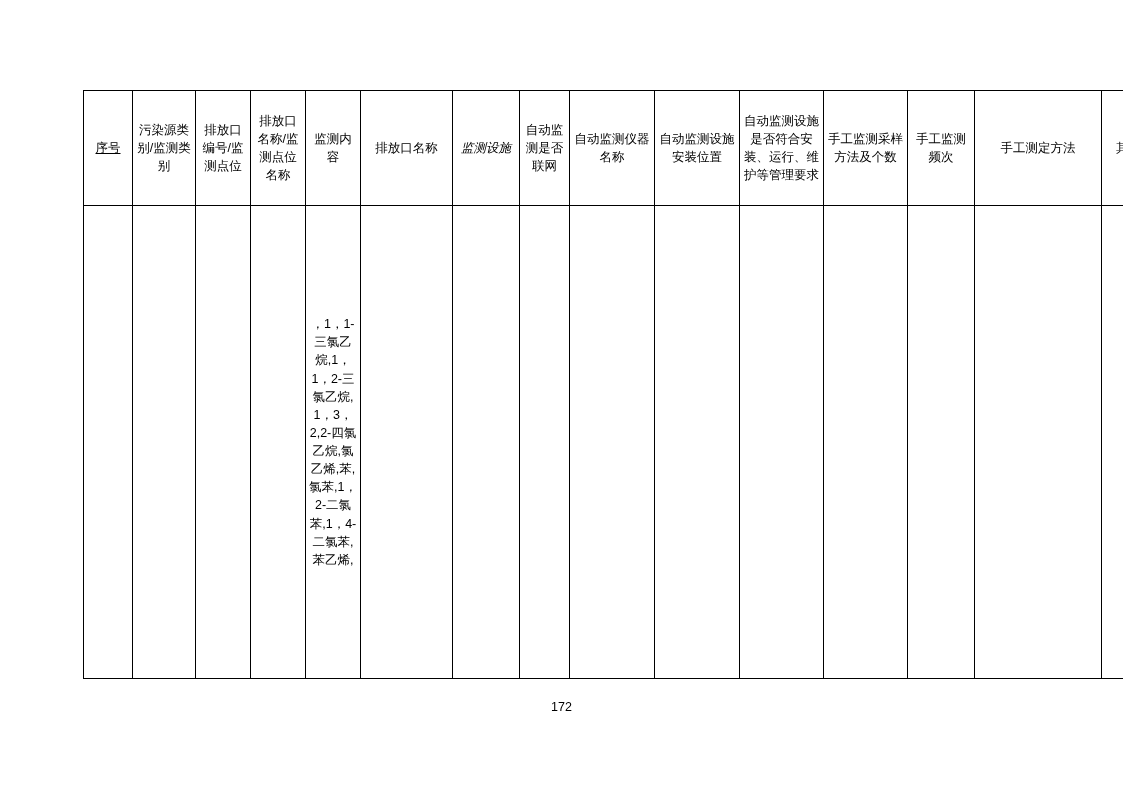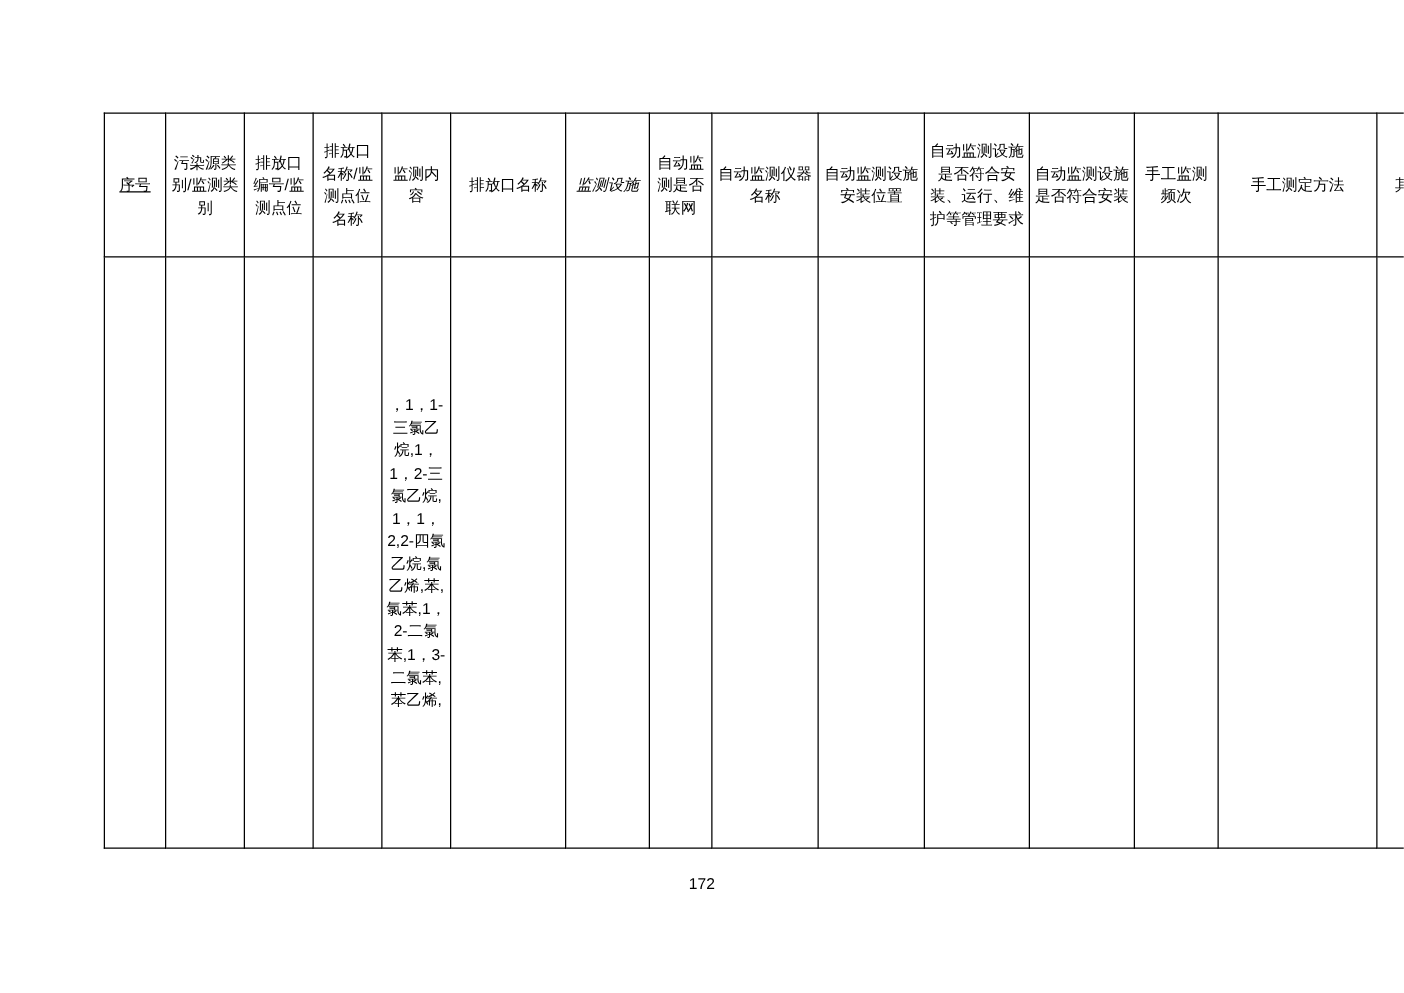--- a/index.html
+++ b/index.html
@@ -99,33 +99,33 @@
           <th class="c1">污染源类别/监测类别</th>
           <th class="c2">排放口编号/监测点位</th>
           <th class="c3">排放口名称/监测点位名称</th>
           <th class="c4">监测内容</th>
           <th class="c5">排放口名称</th>
           <th class="c6">监测设施</th>
           <th class="c7">自动监测是否联网</th>
           <th class="c8">自动监测仪器名称</th>
           <th class="c9">自动监测设施安装位置</th>
           <th class="c10">自动监测设施是否符合安装、运行、维护等管理要求</th>
-          <th class="c11">自动监测设施是否符合安装</th>
+          <th class="c11">手工监测采样方法及个数</th>
           <th class="c12">手工监测频次</th>
           <th class="c13">手工测定方法</th>
           <th class="c14">其他信息</th>
         </tr>
       </thead>
       <tbody>
         <tr>
           <td class="c0 body-cell content-cell"></td>
           <td class="c1 body-cell content-cell"></td>
           <td class="c2 body-cell content-cell"></td>
           <td class="c3 body-cell content-cell"></td>
-          <td class="c4 body-cell content-cell">，1，1-三氯乙烷,1，1，2-三氯乙烷,1，1，2,2-四氯乙烷,氯乙烯,苯,氯苯,1，2-二氯苯,1，3-二氯苯,苯乙烯,</td>
+          <td class="c4 body-cell content-cell">，1，1-三氯乙烷,1，1，2-三氯乙烷,1，3，2,2-四氯乙烷,氯乙烯,苯,氯苯,1，2-二氯苯,1，4-二氯苯,苯乙烯,</td>
           <td class="c5 body-cell content-cell"></td>
           <td class="c6 body-cell content-cell"></td>
           <td class="c7 body-cell content-cell"></td>
           <td class="c8 body-cell content-cell"></td>
           <td class="c9 body-cell content-cell"></td>
           <td class="c10 body-cell content-cell"></td>
           <td class="c11 body-cell content-cell"></td>
           <td class="c12 body-cell content-cell"></td>
           <td class="c13 body-cell content-cell"></td>
           <td class="c14 body-cell content-cell"></td>

